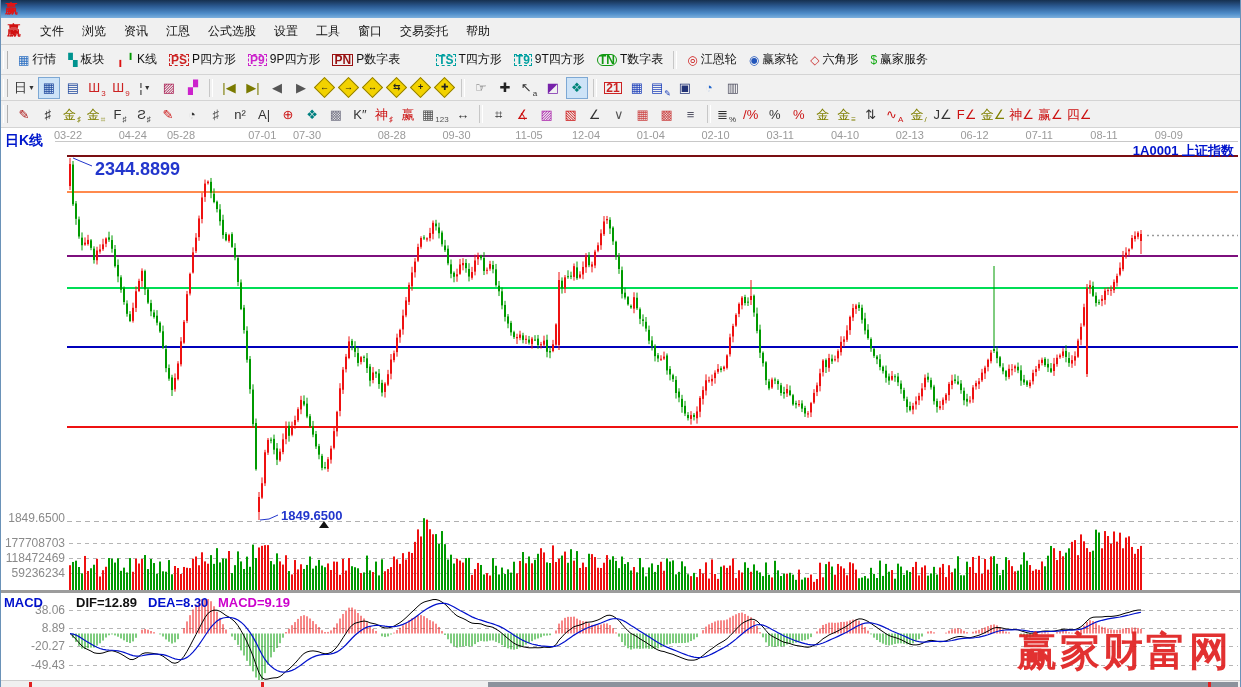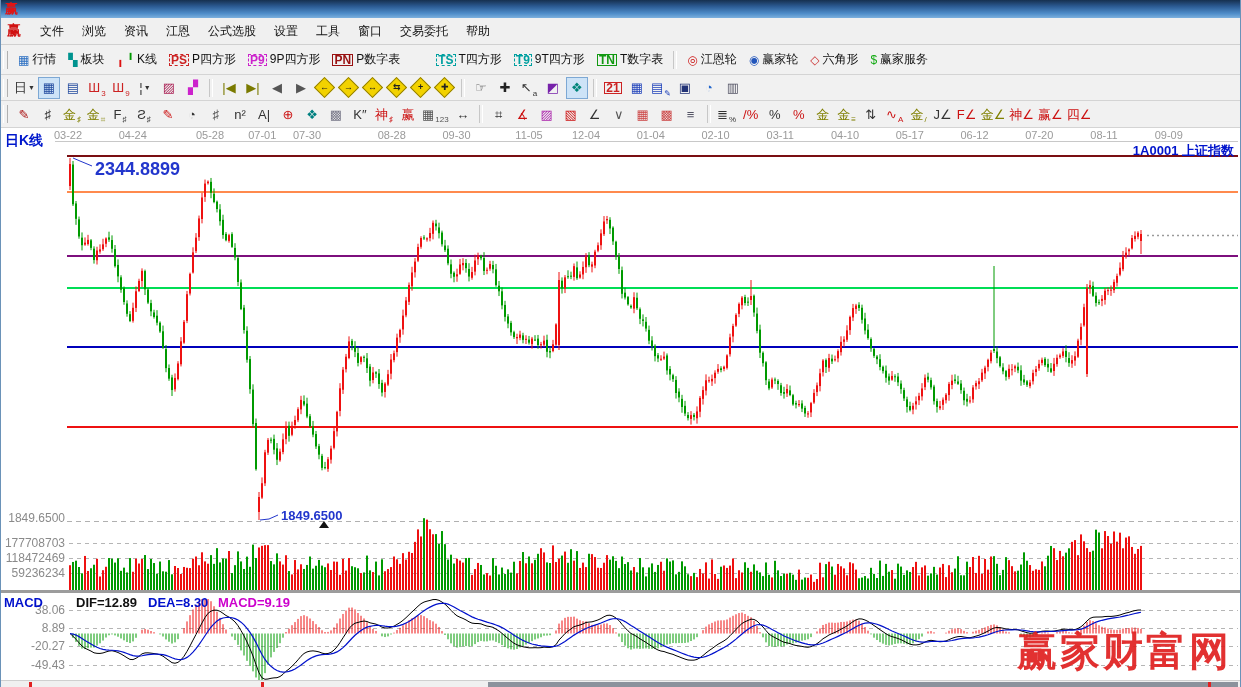--- a/index.html
+++ b/index.html
@@ -107,21 +107,21 @@
       </div>
       <div class="tbtn">
         <span class="boxed" style="border-color: rgb(0, 160, 160); color: rgb(0, 160, 160); border-style: dashed; margin-left: 24px;">TS</span>
         <span>T四方形</span>
       </div>
       <div class="tbtn">
         <span class="boxed" style="border-color: rgb(0, 160, 160); color: rgb(0, 160, 160); border-style: dashed;">T9</span>
         <span>9T四方形</span>
       </div>
       <div class="tbtn">
-        <span class="boxed" style="border-color: rgb(17, 153, 17); color: rgb(17, 153, 17);">TN</span>
+        <span class="boxed" style="border-color: rgb(17, 153, 17); color: rgb(17, 153, 17); border-radius: 6px;">TN</span>
         <span>T数字表</span>
       </div>
       <div class="sep"></div>
       <div class="tbtn">
         <span style="color: rgb(204, 17, 17);">◎</span>
         <span>江恩轮</span>
       </div>
       <div class="tbtn">
         <span style="color: rgb(34, 85, 187);">◉</span>
         <span>赢家轮</span>
@@ -1824,34 +1824,34 @@
       <line x1="1146" y1="235.5" x2="1237" y2="235.5" stroke="#9a9a9a" stroke-width="1.5" stroke-dasharray="2 3"></line>
       <polyline points="72,158 79,161 91,166" fill="none" stroke="#2236cc" stroke-width="1"></polyline>
       <polyline points="259,520 268,519 277,515" fill="none" stroke="#2236cc" stroke-width="1"></polyline>
       <path d="M318,528 L323,521 L328,528 Z" fill="#111"></path>
     </svg>
   <div class="chart-plot"></div>
 
   <div id="date-row">
       <div class="date-lbl" style="left: 45px;">03-22</div>
       <div class="date-lbl" style="left: 109.75px;">04-24</div>
-      <div class="date-lbl" style="left: 187px;">05-28</div>
+      <div class="date-lbl" style="left: 158px;">05-28</div>
       <div class="date-lbl" style="left: 239.25px;">07-01</div>
       <div class="date-lbl" style="left: 284px;">07-30</div>
       <div class="date-lbl" style="left: 368.75px;">08-28</div>
       <div class="date-lbl" style="left: 433.5px;">09-30</div>
       <div class="date-lbl" style="left: 506px;">11-05</div>
       <div class="date-lbl" style="left: 563px;">12-04</div>
       <div class="date-lbl" style="left: 627.75px;">01-04</div>
       <div class="date-lbl" style="left: 692.5px;">02-10</div>
       <div class="date-lbl" style="left: 757.25px;">03-11</div>
       <div class="date-lbl" style="left: 822px;">04-10</div>
-      <div class="date-lbl" style="left: 886.75px;">05-17</div>
+      <div class="date-lbl" style="left: 886.75px;">02-13</div>
       <div class="date-lbl" style="left: 951.5px;">06-12</div>
-      <div class="date-lbl" style="left: 1016.25px;">07-20</div>
+      <div class="date-lbl" style="left: 1016.25px;">07-11</div>
       <div class="date-lbl" style="left: 1081px;">08-11</div>
       <div class="date-lbl" style="left: 1145.75px;">09-09</div>
     </div>
   <div class="lbl panel-label">日K线</div>
   <div class="lbl symbol-label">1A0001  上证指数</div>
   <div class="lbl high-ann">2344.8899</div>
   <div class="lbl low-ann">1849.6500</div>
   <div id="axis-labels">
       <div class="axis-lbl" style="top: 511px;">1849.6500</div>
       <div class="axis-lbl" style="top: 536px;">177708703</div>

